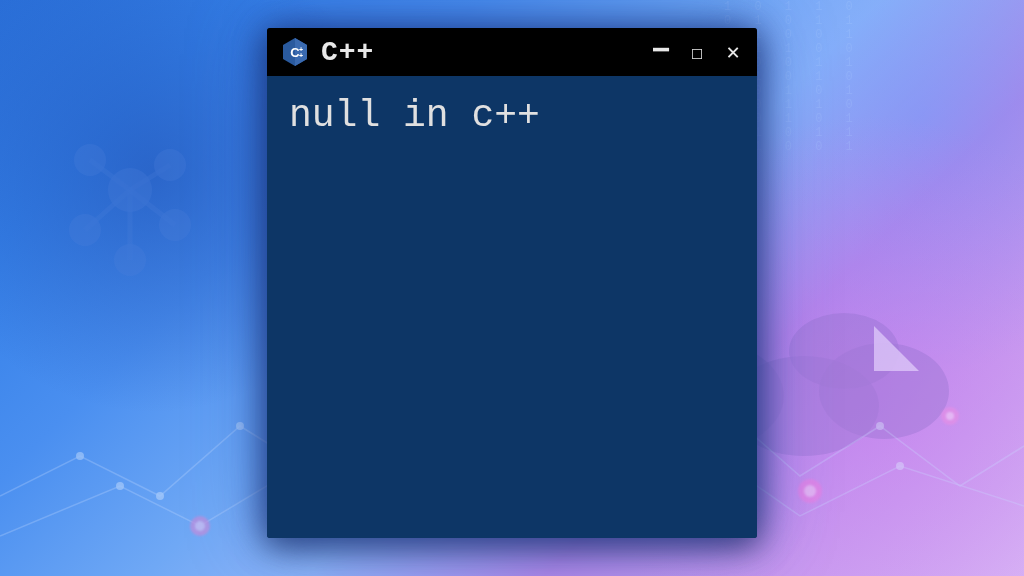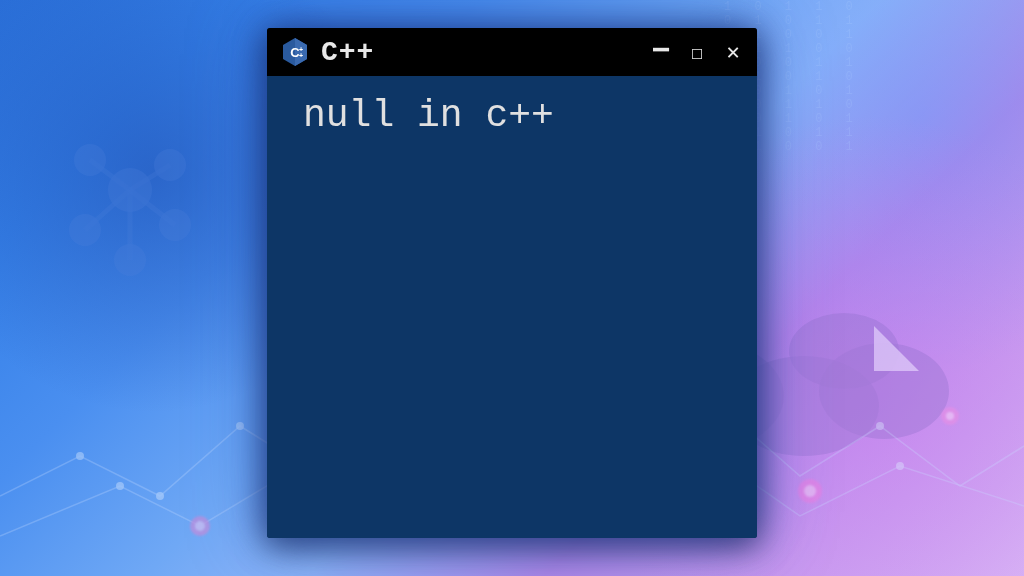--- a/index.html
+++ b/index.html
@@ -142,21 +142,21 @@
       cursor: pointer;
       line-height: 1;
       width: 24px;
       text-align: center;
       font-family: 'Consolas', monospace;
     }
     
     .terminal-body {
       flex: 1;
       background: #0d3666;
-      padding: 18px 36px;
+      padding: 18px 22px;
     }
     
     .terminal-text {
       color: #e0e0e0;
       font-size: 38px;
       font-family: 'Consolas', 'Courier New', monospace;
       letter-spacing: 0px;
       font-weight: normal;
     }
   </style>

